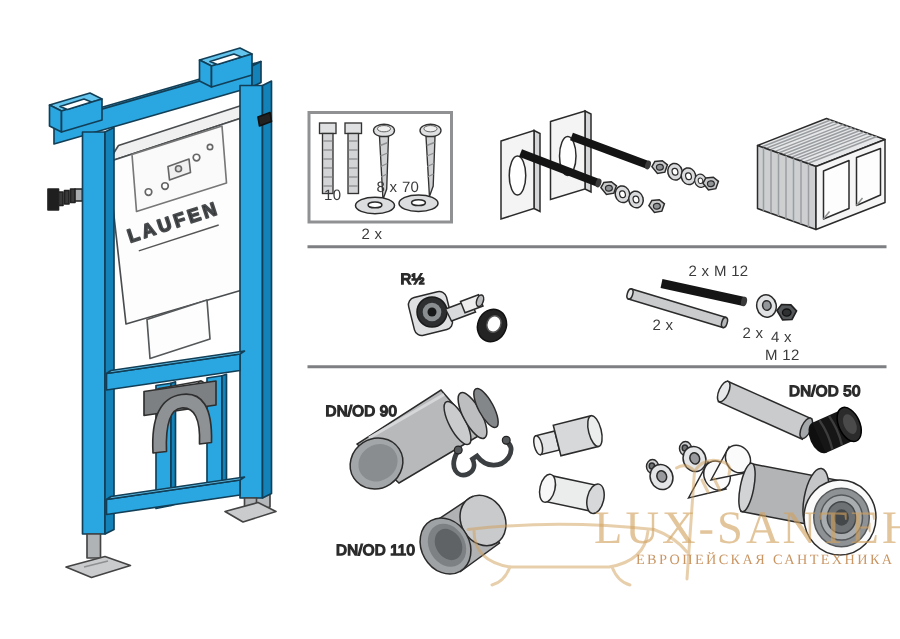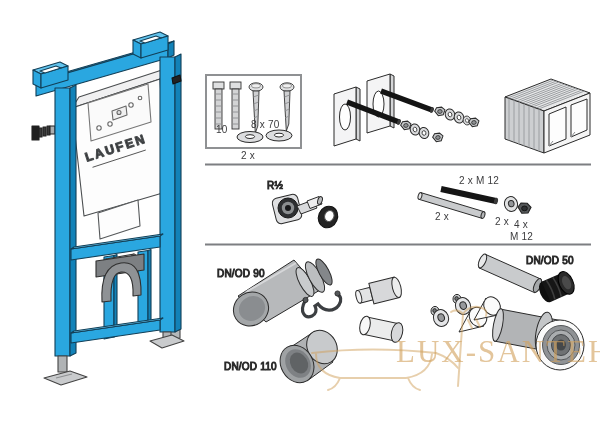--- a/index.html
+++ b/index.html
@@ -356,14 +356,15 @@
       <path d="M153,16 Q160,6 172,10 Q178,12 176,18"></path>
       <path d="M153,16 Q147,10 141,14"></path>
       <path d="M158,22 l4,8 M166,21 l4,8"></path>
       <path d="M2,55 Q62,48 126,55"></path>
       <path d="M6,56 Q6,76 30,80 L96,80 Q120,76 122,56"></path>
       <path d="M30,80 Q26,90 18,92 M98,80 Q102,90 110,92"></path>
       <path d="M126,55 Q140,60 148,70"></path>
     </g>
   </svg>
   <div class="wm-title">LUX-SANTEH</div>
+  <div class="wm-sub">ЕВРОПЕЙСКАЯ САНТЕХНИКА</div>
 
 </div>
 
 </body></html>

